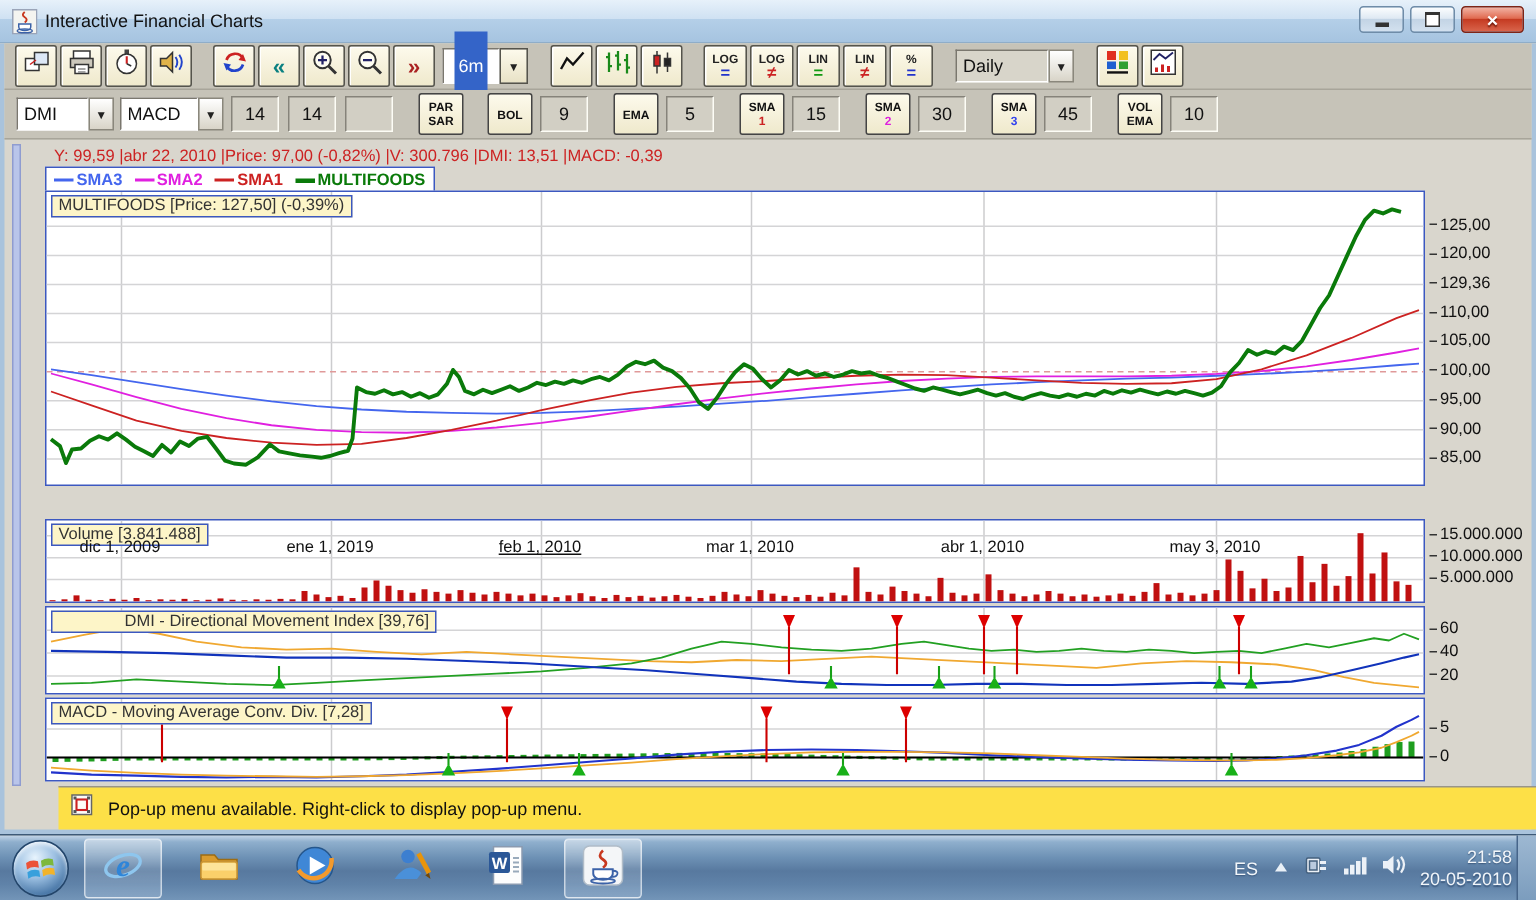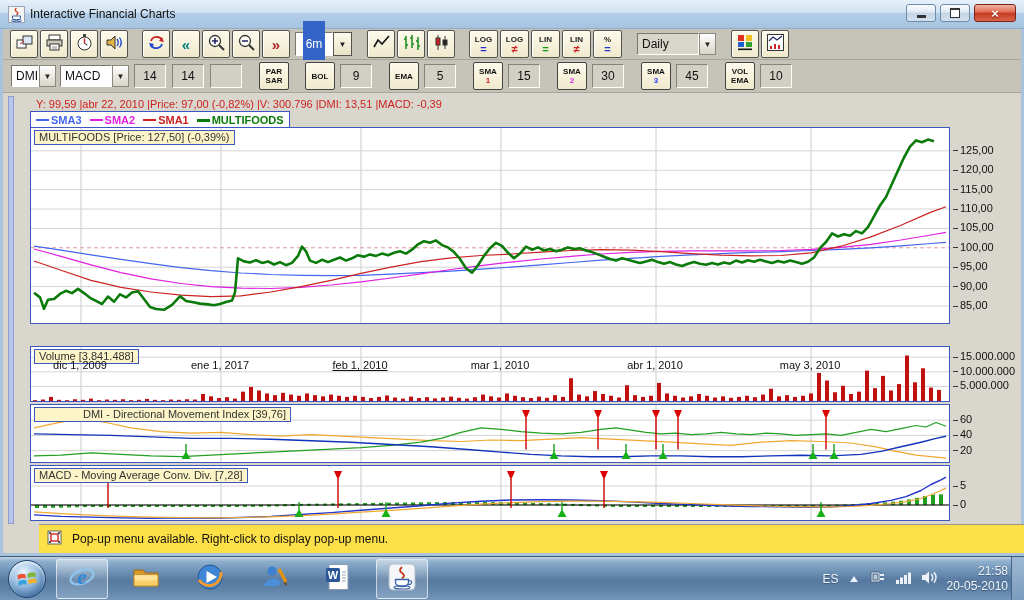--- a/index.html
+++ b/index.html
@@ -255,21 +255,21 @@
             <rect x="1.5" y="1.5" width="16" height="16" fill="#fff" stroke="#333"></rect>
             <polyline points="3,8 7,4 11,7 16,3" fill="none" stroke="#226" stroke-width="1.2"></polyline>
             <rect x="4" y="13" width="2" height="3" fill="#c22"></rect>
             <rect x="8" y="11" width="2" height="5" fill="#c22"></rect>
             <rect x="12" y="12" width="2" height="4" fill="#c22"></rect>
           </svg></span>
       </div>
     </div>
   <div class="toolbar" id="toolbar-ind">
       <div class="combo">
-        <div class="combo-val" style="width: 28px;">DMI</div>
+        <div class="combo-val" style="width: 48px;">DMI</div>
         <div class="combo-arrow">▼</div>
       </div>
       <div class="combo">
         <div class="combo-val" style="width: 52px;">MACD</div>
         <div class="combo-arrow">▼</div>
       </div>
       <div class="num-field">14</div>
       <div class="num-field">14</div>
       <div class="num-field"></div>
       <div class="tb-gap"></div>
@@ -660,37 +660,37 @@
         <line x1="531" y1="36" x2="531" y2="44" stroke="#18a018" stroke-width="1.4"></line>
         <polygon points="526.5,51 535.5,51 531,43" fill="#18b018"></polygon>
         <line x1="790" y1="36" x2="790" y2="44" stroke="#18a018" stroke-width="1.4"></line>
         <polygon points="785.5,51 794.5,51 790,43" fill="#18b018"></polygon>
       </svg>
       <div class="panel-label" style="left: 34px; top: 468px;">MACD - Moving Average Conv. Div. [7,28]</div>
     </div>
   <div id="ticklabels">
       <div class="tick-label" style="top: 143.873px;">125,00</div>
       <div class="tick-label" style="top: 163.256px;">120,00</div>
-      <div class="tick-label" style="top: 182.64px;">115,00</div>
+      <div class="tick-label" style="top: 182.64px;">129,36</div>
       <div class="tick-label" style="top: 202.024px;">110,00</div>
       <div class="tick-label" style="top: 221.408px;">105,00</div>
       <div class="tick-label" style="top: 240.791px;">100,00</div>
       <div class="tick-label" style="top: 260.175px;">95,00</div>
       <div class="tick-label" style="top: 279.559px;">90,00</div>
       <div class="tick-label" style="top: 298.942px;">85,00</div>
       <div class="tick-label" style="top: 350.216px;">15.000.000</div>
       <div class="tick-label" style="top: 364.811px;">10.000.000</div>
       <div class="tick-label" style="top: 379.405px;">5.000.000</div>
       <div class="tick-label" style="top: 413.2px;">60</div>
       <div class="tick-label" style="top: 428.4px;">40</div>
       <div class="tick-label" style="top: 443.6px;">20</div>
       <div class="tick-label" style="top: 478.989px;">5</div>
       <div class="tick-label" style="top: 497.989px;">0</div>
       <div class="x-label" style="left: 30px;">dic 1, 2009</div>
-      <div class="x-label" style="left: 170px;">ene 1, 2017</div>
+      <div class="x-label" style="left: 170px;">ene 1, 2019</div>
       <div class="x-label" style="left: 310px; text-decoration: underline;">feb 1, 2010</div>
       <div class="x-label" style="left: 450px;">mar 1, 2010</div>
       <div class="x-label" style="left: 605px;">abr 1, 2010</div>
       <div class="x-label" style="left: 760px;">may 3, 2010</div>
     </div>
 
   <div id="statusbar">
     <span>
       <svg width="15" height="15" viewBox="0 0 15 15">
           <rect x="1" y="1" width="13" height="13" fill="#fdfdf8" stroke="#666"></rect>

